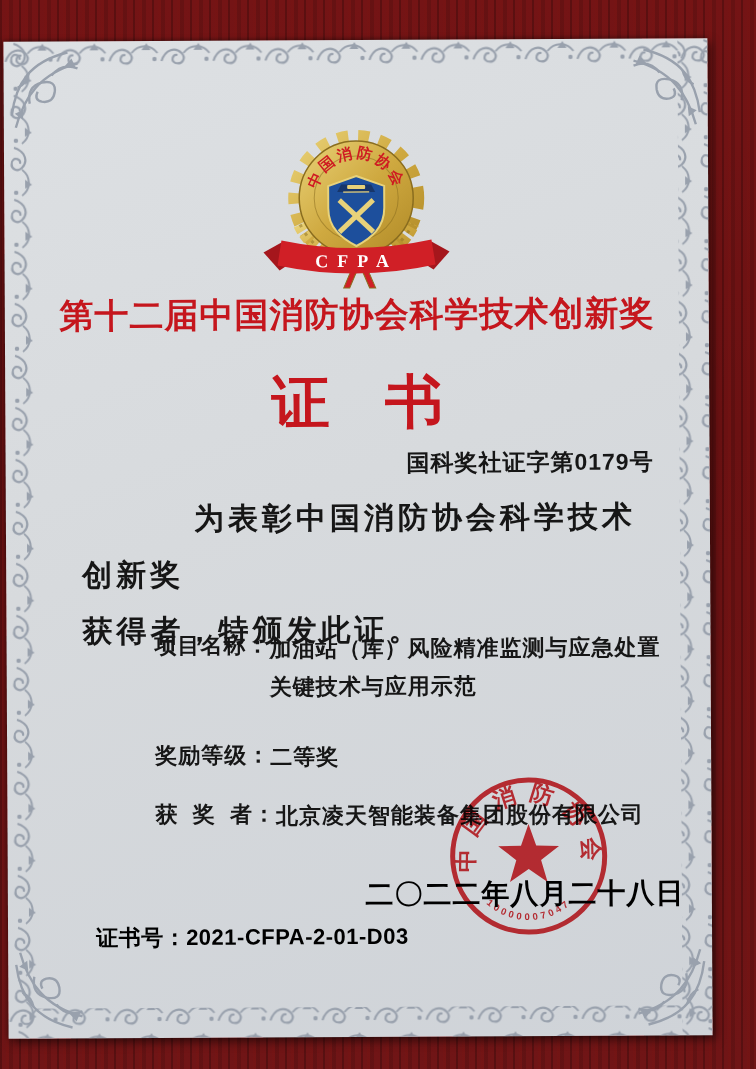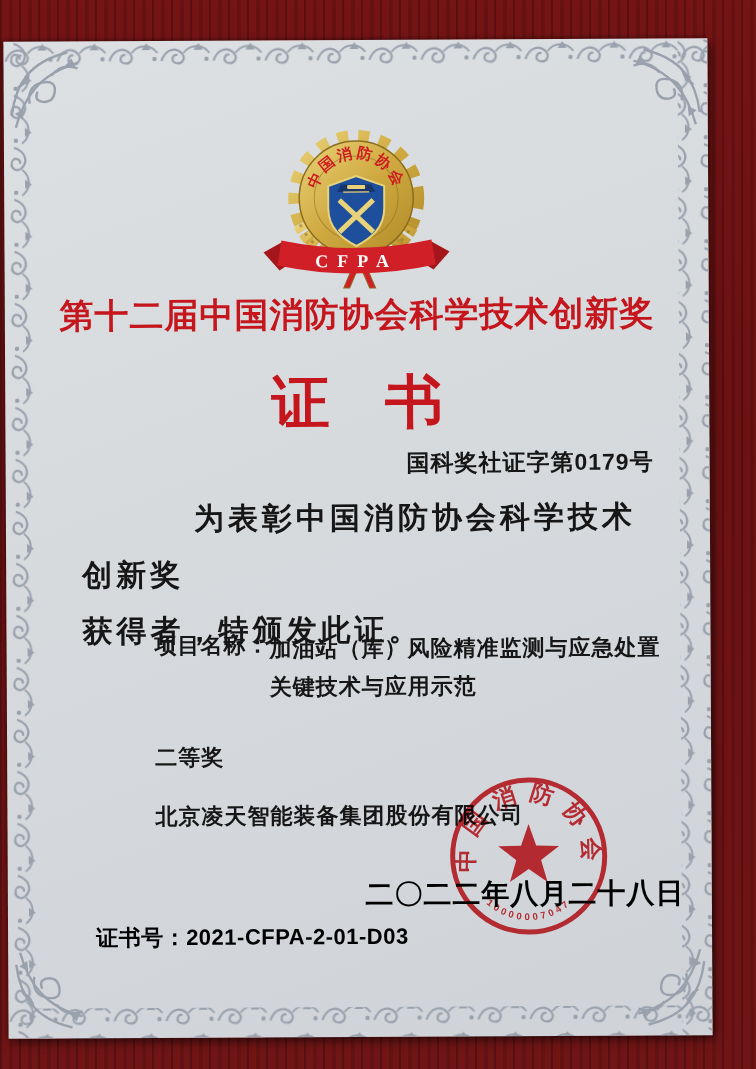--- a/index.html
+++ b/index.html
@@ -151,23 +151,25 @@
 
     <div class="fields">
       <div class="field-row row-project">
         <span class="lab">项目名称：</span>
         <span class="val">
           <span>加油站（库）风险精准监测与应急处置</span>
           <span>关键技术与应用示范</span>
         </span>
       </div>
       <div class="field-row row-grade">
+        <span class="lab">奖励等级：</span>
         <span class="val">二等奖</span>
       </div>
       <div class="field-row row-winner">
+        <span class="lab">获 奖 者：</span>
         <span class="val">北京凌天智能装备集团股份有限公司</span>
       </div>
     </div>
 
   </div>
 
   <div class="date">二〇二二年八月二十八日</div>
 
   <svg class="seal" width="170" height="170" viewBox="0 0 170 170">
     <defs>

